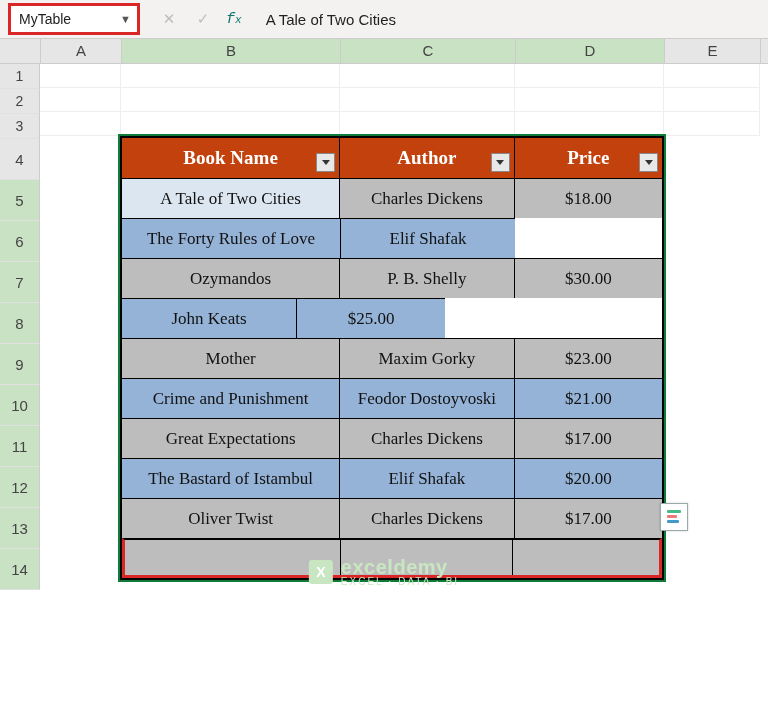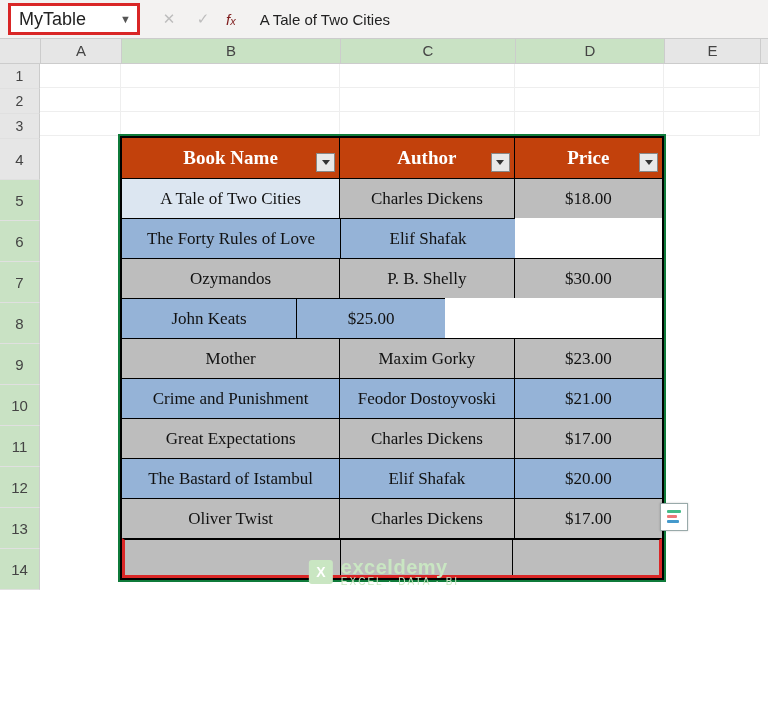--- a/index.html
+++ b/index.html
@@ -30,44 +30,44 @@
   background: #fff;
   border: 3px solid #d92626;
   height: 26px;
   width: 118px;
   padding: 0 0 0 8px;
   margin-right: 18px;
   position: relative;
   justify-content: space-between;
 }
 .namebox .label {
-  font-size: 18px;
+  font-size: 14px;
   color: #222;
 }
 .namebox .dd {
   color: #555;
   font-size: 11px;
   padding-right: 6px;
 }
 .fx-area {
   display: flex;
   align-items: center;
   gap: 12px;
 }
 .fx-btn {
   color: #bdbdbd;
   font-size: 15px;
   width: 22px;
   text-align: center;
 }
 .fx-label {
-  font-family: Liberation Sans, sans-serif;
+  font-family: Liberation Mono, monospace;
   font-style: italic;
   font-size: 15px;
-  color: #7f1d1d;
+  color: #0f766e;
   margin-right: 12px;
 }
 .fx-text {
   font-size: 15px;
   color: #222;
 }
 
 
 .colheaders {
   display: flex;

